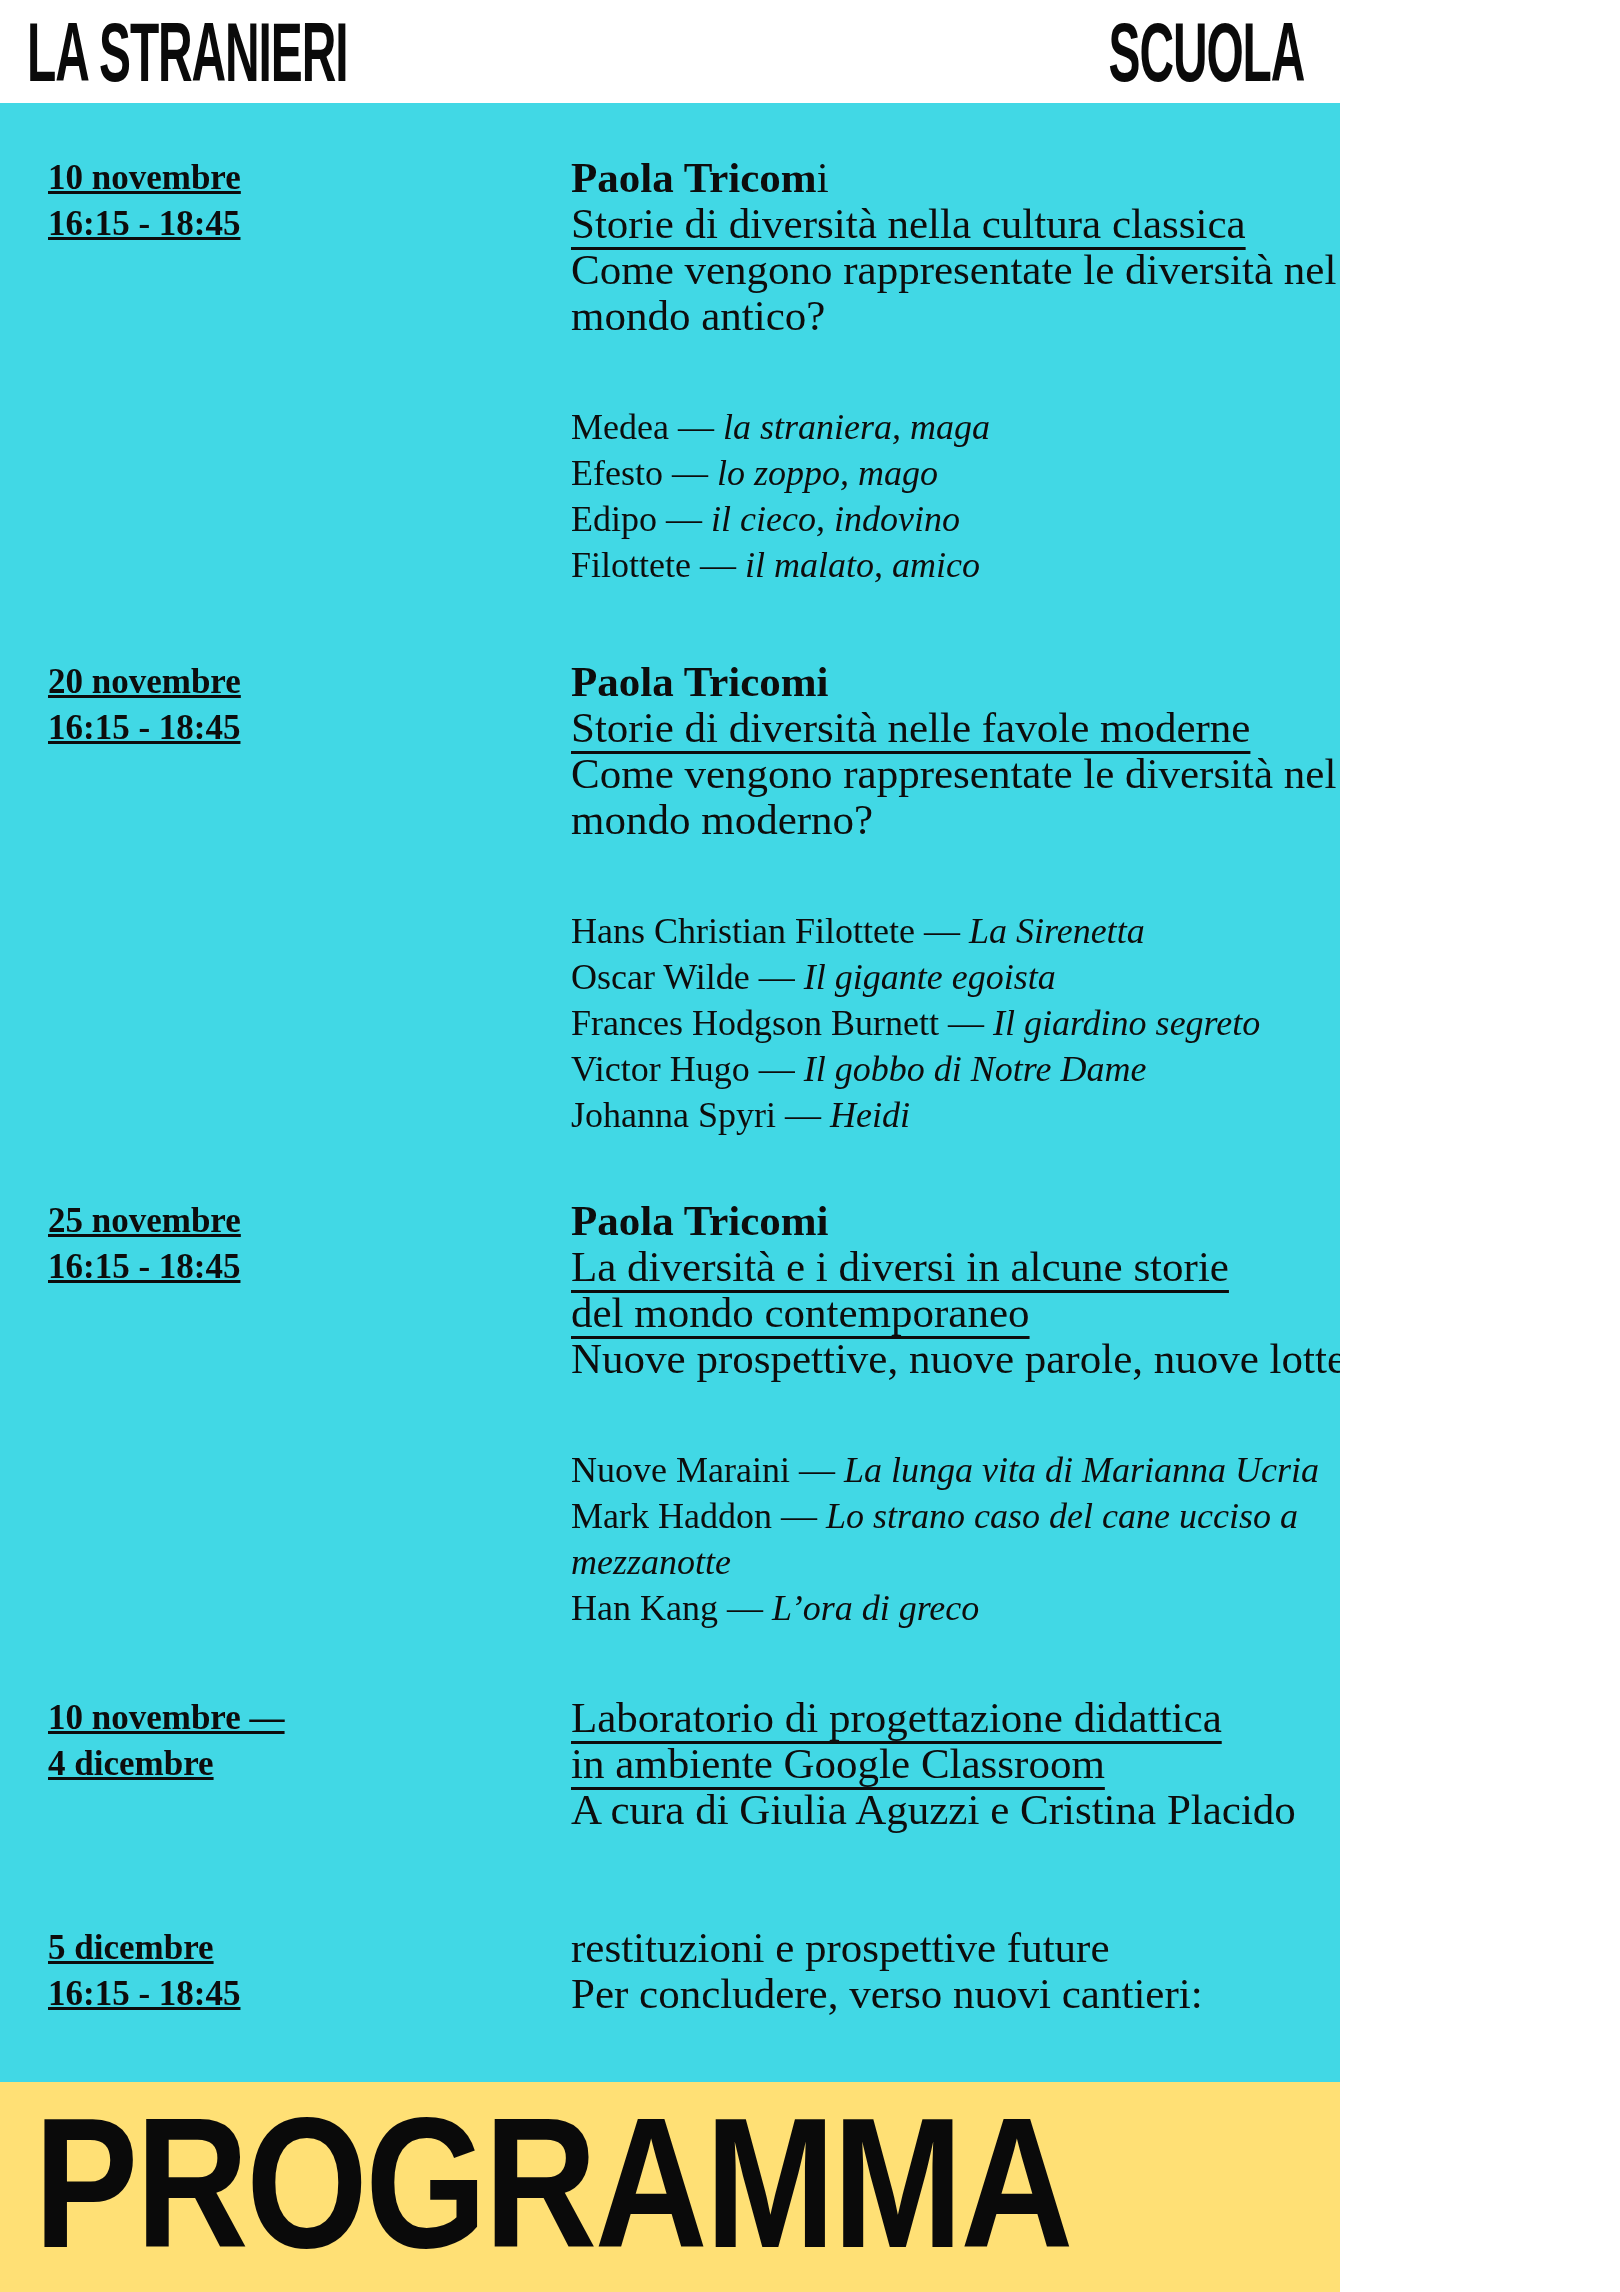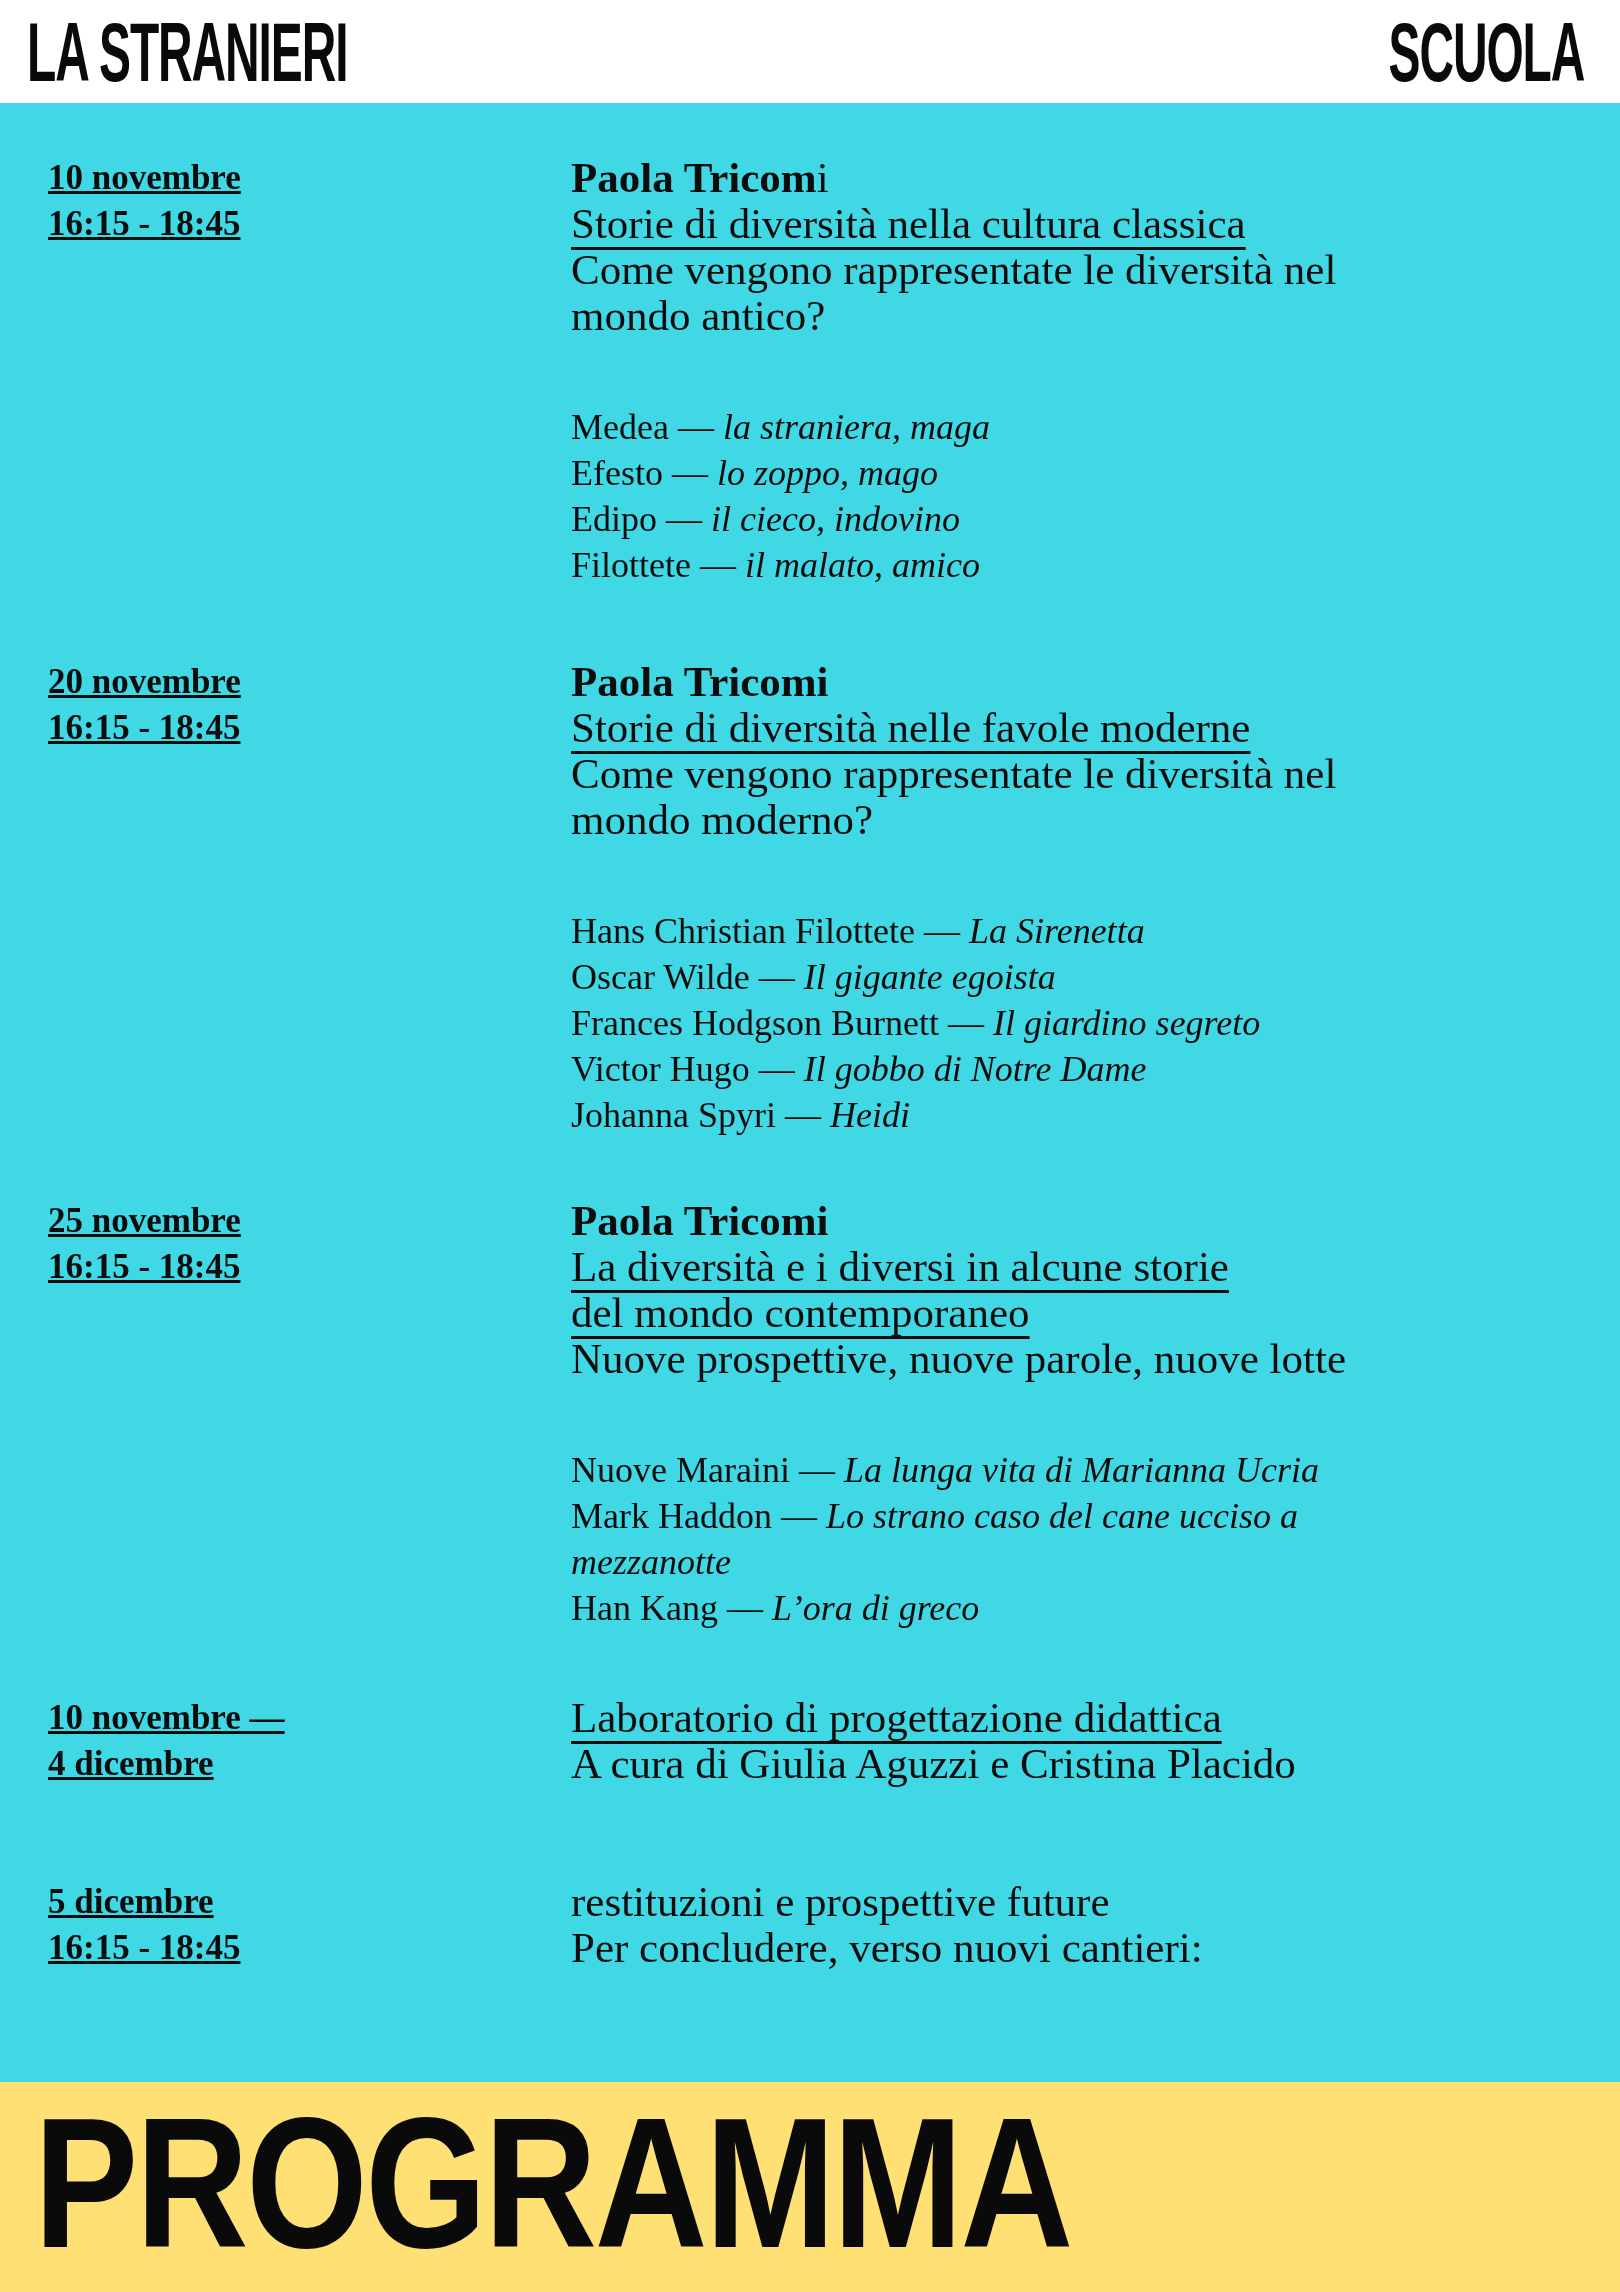--- a/index.html
+++ b/index.html
@@ -3,21 +3,21 @@
 <meta charset="utf-8">
 <style>
   :root{
     --cyan:#41d8e5;
     --yellow:#ffe075;
     --ink:#0d0d0d;
   }
   *{margin:0;padding:0;box-sizing:border-box;}
   html,body{width:1620px;}
   body{font-family:"Liberation Serif",serif;color:var(--ink);}
-  .page{width:1620px;height:2292px;display:flex;flex-direction:column;background:var(--cyan);overflow:hidden;}
+  .page{width:1340px;height:2292px;display:flex;flex-direction:column;background:var(--cyan);overflow:hidden;}
 
   
   .header{height:103px;background:#ffffff;display:flex;justify-content:space-between;align-items:center;
           padding:0 36px 0 27px;flex:none;}
   .brand{font-family:"Liberation Sans",sans-serif;font-weight:700;font-size:84px;line-height:1;
          letter-spacing:-1.9px;white-space:nowrap;color:#0a0a0a;}
   .brand-left{transform:scaleX(0.57);transform-origin:left center;display:inline-block;}
   .brand-right{transform:scaleX(0.57);transform-origin:right center;display:inline-block;}
 
   
@@ -114,20 +114,21 @@
       </div>
     </div>
 
     <div class="entry e4">
       <div class="date">
         <div class="line">10 novembre —</div>
         <div class="line">4 dicembre</div>
       </div>
       <div class="content">
         <div class="line"><span class="u">Laboratorio di progettazione didattica</span></div>
+        <div class="line"><span class="u">in ambiente Google Classroom</span></div>
         <div class="line">A cura di Giulia Aguzzi e Cristina Placido</div>
       </div>
     </div>
 
     <div class="entry e5">
       <div class="date">
         <div class="line">5 dicembre</div>
         <div class="line">16:15 - 18:45</div>
       </div>
       <div class="content">

